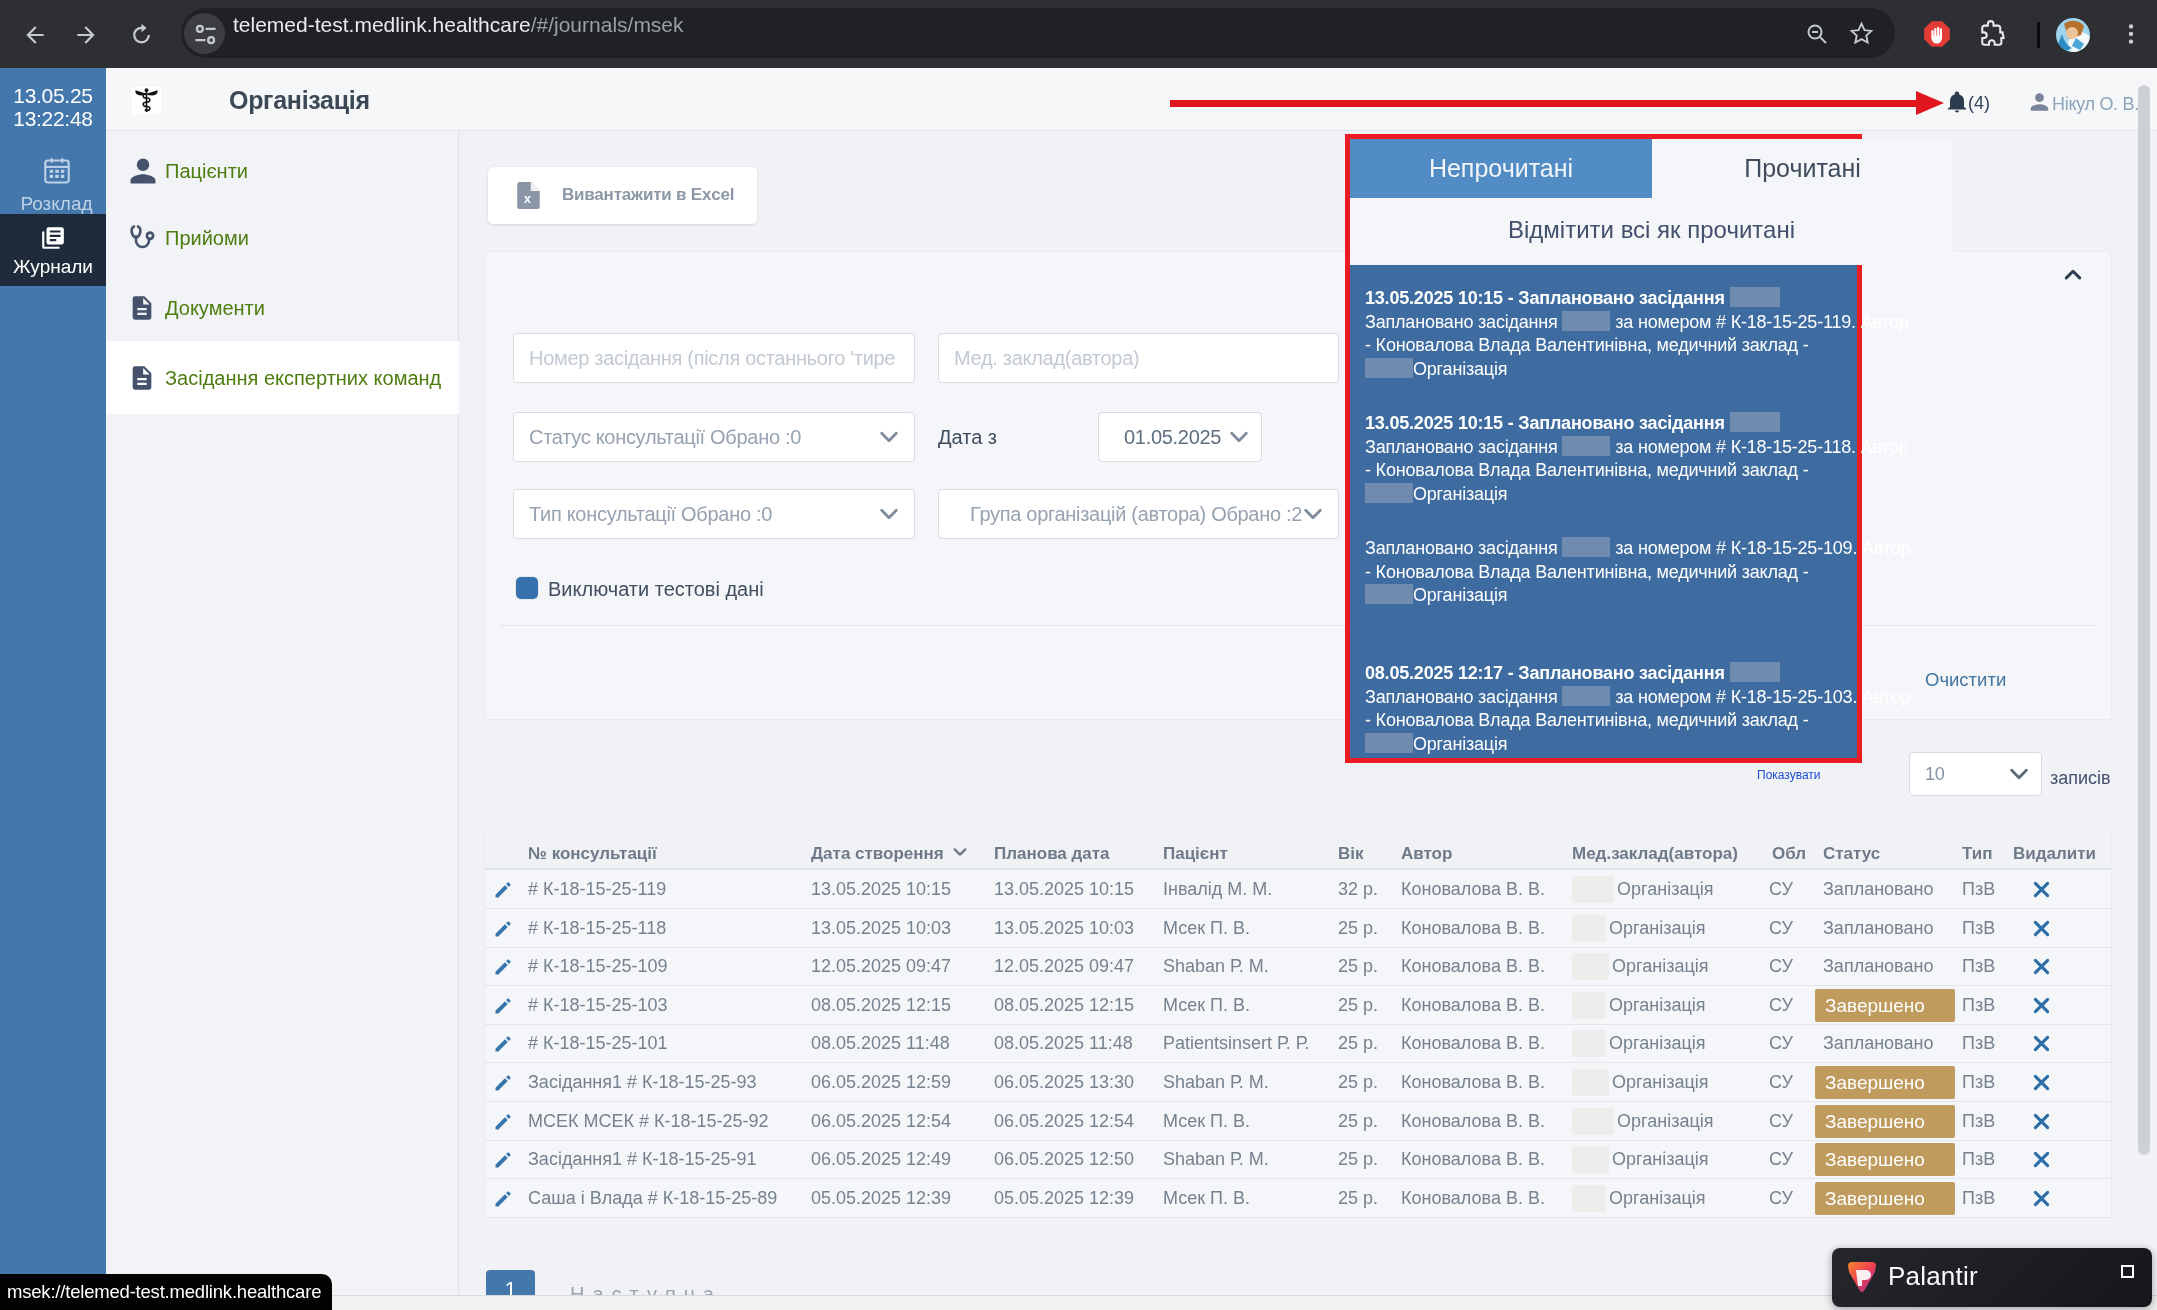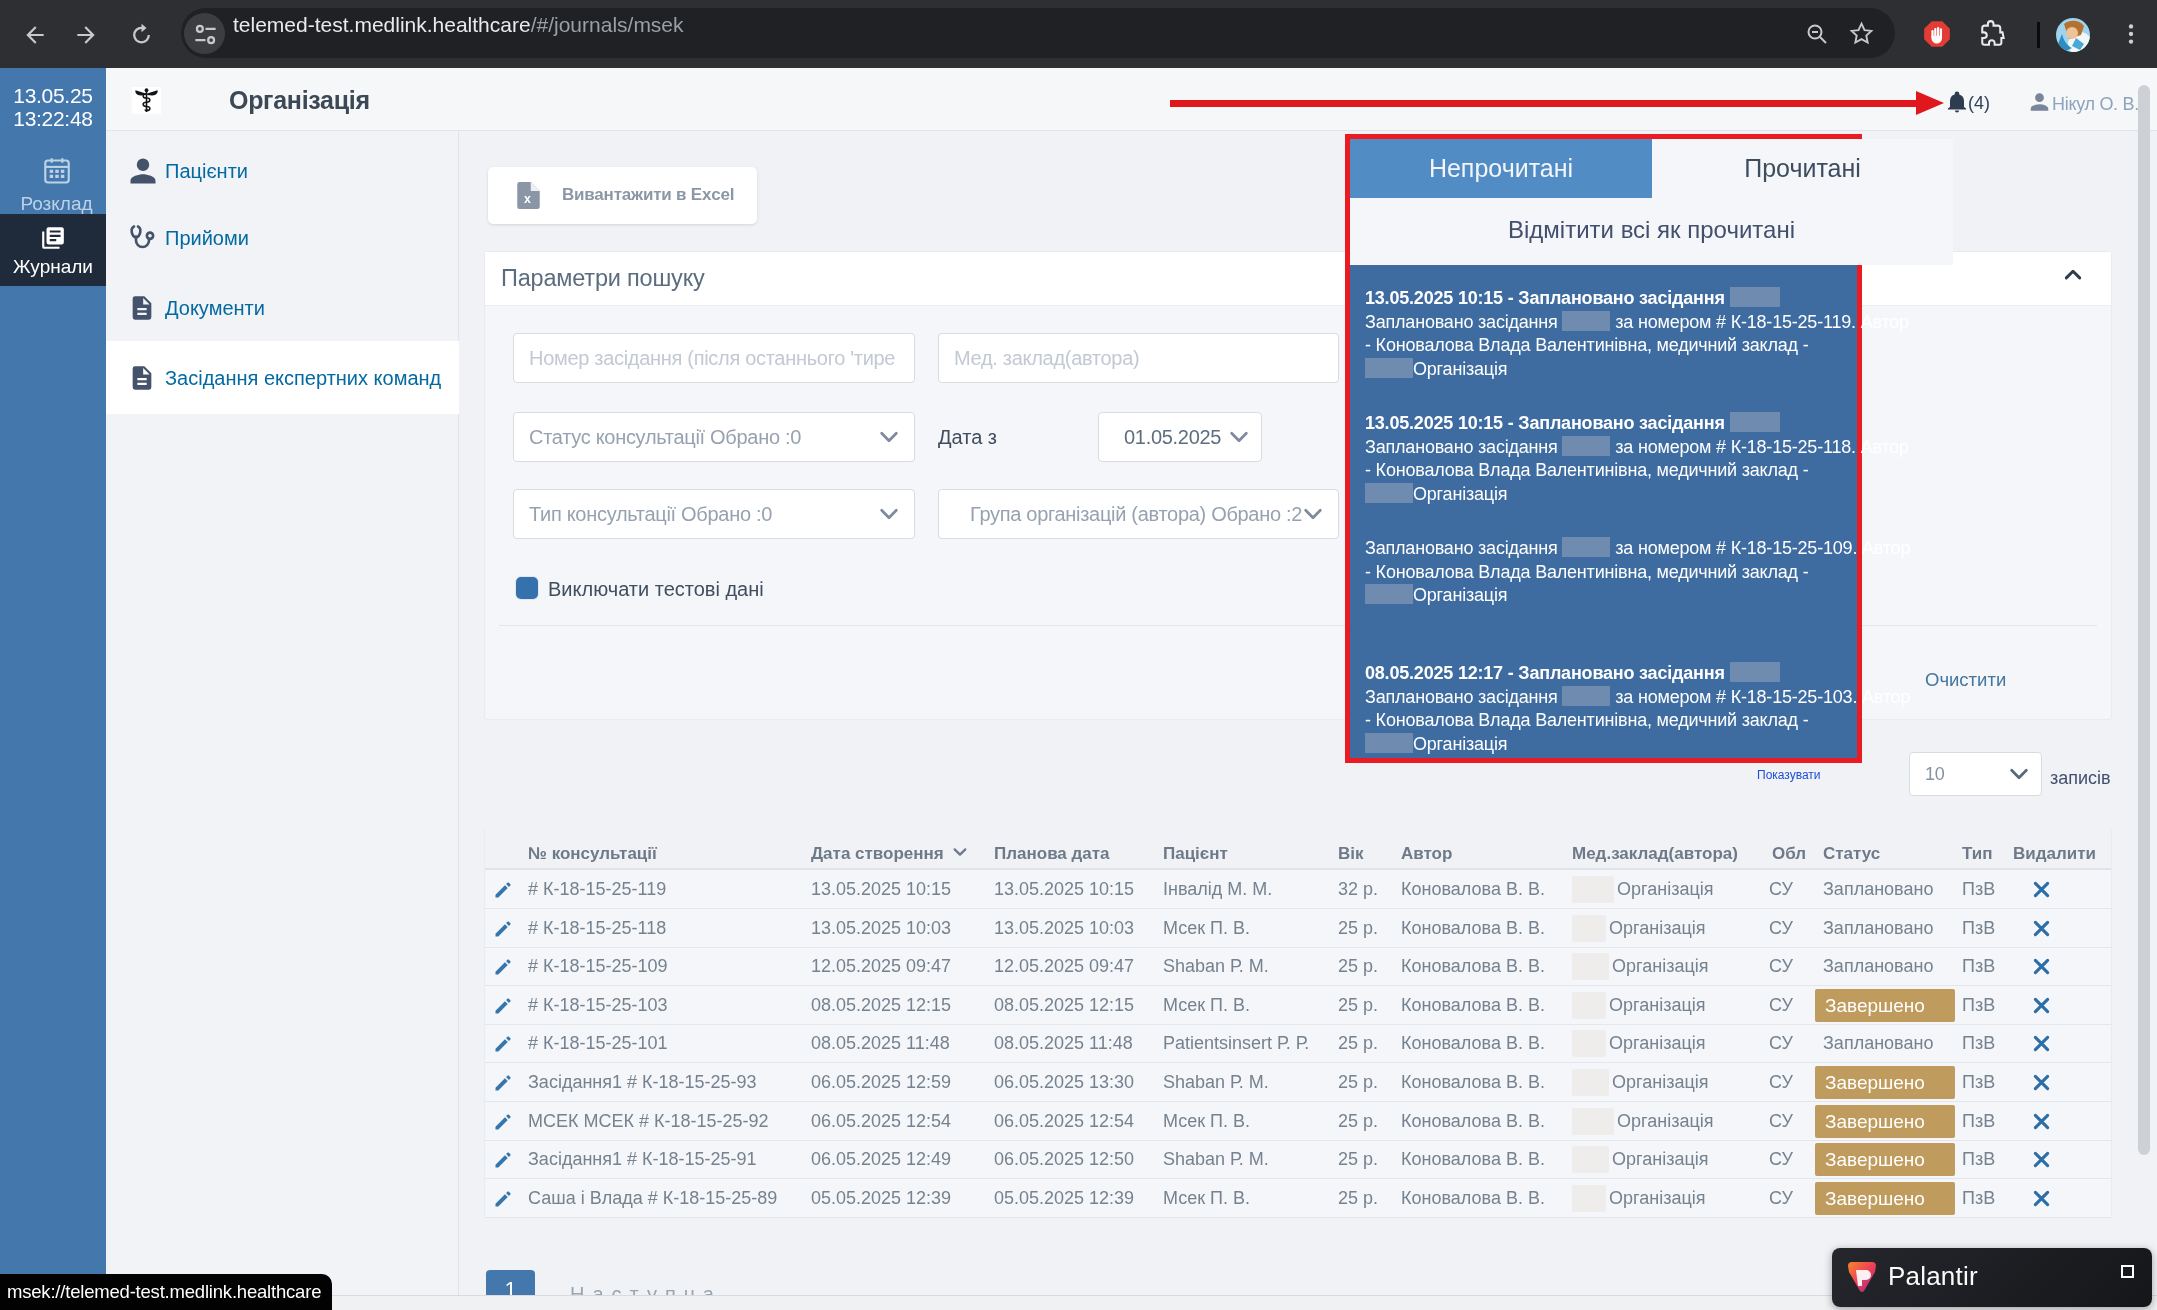--- a/index.html
+++ b/index.html
@@ -21,21 +21,21 @@
 
   
   #sidebar { position:absolute; left:0; top:68px; width:106px; height:1242px; background:#4477ac; }
   #sbdate { position:absolute; left:0; top:16px; width:106px; text-align:center; color:#fff; font-size:21px; line-height:23px; letter-spacing:-0.3px; }
   .sbitem { position:absolute; left:0; width:106px; text-align:center;padding-left:7px; }
   #sbjour { position:absolute; left:0; top:146px; width:106px; height:72px; background:#1f2b3a; text-align:center; }
 
   
   #menucol { position:absolute; left:106px; top:131px; width:353px; height:1179px; background:#f1f3f6; border-right:1px solid #e0e3e8; }
   .mitem { position:absolute; left:0; width:353px; height:69px; }
-  .mitem .lbl { position:absolute; left:59px; top:50%; transform:translateY(-50%); font-size:20px; color:#0369a1; white-space:nowrap; }
+  .mitem .lbl { position:absolute; left:59px; top:50%; transform:translateY(-50%); font-size:20px; color:#4d7c0f; white-space:nowrap; }
   .mitem svg { position:absolute; left:22px; top:50%; transform:translateY(-50%); }
 
   
   #excelbtn { position:absolute; left:488px; top:167px; width:269px; height:57px; background:#fff; border-radius:5px; box-shadow:0 1px 3px rgba(0,0,0,0.12); }
   #excelbtn span { position:absolute; left:74px; top:18px; font-size:17px; font-weight:700; color:#8b97a6; white-space:nowrap; letter-spacing:-0.2px; }
 
   #spanel { position:absolute; left:484px; top:251px; width:1628px; height:469px; background:#f4f6f9; border:1px solid #e8ebef; border-radius:3px; }
   #spanel .phead { position:absolute; left:0; top:0; width:100%; height:54px; background:#fff; border-bottom:1px solid #eceef2; }
   #spanel .phead .t { position:absolute; left:16px; top:13px; font-size:23.5px; color:#5b6c7e; letter-spacing:-0.2px; }
   .inp { position:absolute; height:50px; background:#fff; border:1px solid #d8dce1; border-radius:4px; font-size:20px; letter-spacing:-0.3px; line-height:48px; padding-left:15px; white-space:nowrap; overflow:hidden; }
@@ -236,23 +236,20 @@
 <div id="excelbtn">
   <svg class="abs" style="left:29px;top:15px" width="23" height="27" viewBox="0 0 20 24">
       <path d="M12 0H2a2 2 0 0 0-2 2v20a2 2 0 0 0 2 2h16a2 2 0 0 0 2-2V8l-8-8z" fill="#8a96a6"></path>
       <path d="M12 0l8 8h-8z" fill="#fff" opacity="0.85"></path>
       <text x="6" y="19" font-size="11" fill="#fff" font-family="Liberation Sans" font-weight="bold">x</text>
     </svg>
   <span>Вивантажити в Excel</span>
 </div>
 
 <div id="spanel">
-  <div class="phead">
-      <div class="t">Параметри пошуку</div>
-    </div>
   <svg class="abs" style="left:1578px;top:13px" width="20" height="20" viewBox="0 0 24 24">
       <path d="M4 15.5l8-8 8 8" fill="none" stroke="#2e3c50" stroke-width="3.6" stroke-linecap="round" stroke-linejoin="round"></path>
     </svg>
 </div>
 <div class="inp ph" style="left:513px;top:333px;width:402px;">Номер засідання (після останнього 'тире</div>
 <div class="inp ph" style="left:938px;top:333px;width:401px;">Мед. заклад(автора)</div>
 
 <div class="inp sel" style="left:513px;top:412px;width:402px;">Статус консультації Обрано :0</div>
 <svg class="chev" style="left:878px;top:426px" viewBox="0 0 24 24">
     <path d="M4 8l8 8 8-8" fill="none" stroke="#7d8b9c" stroke-width="3" stroke-linecap="round" stroke-linejoin="round"></path>

